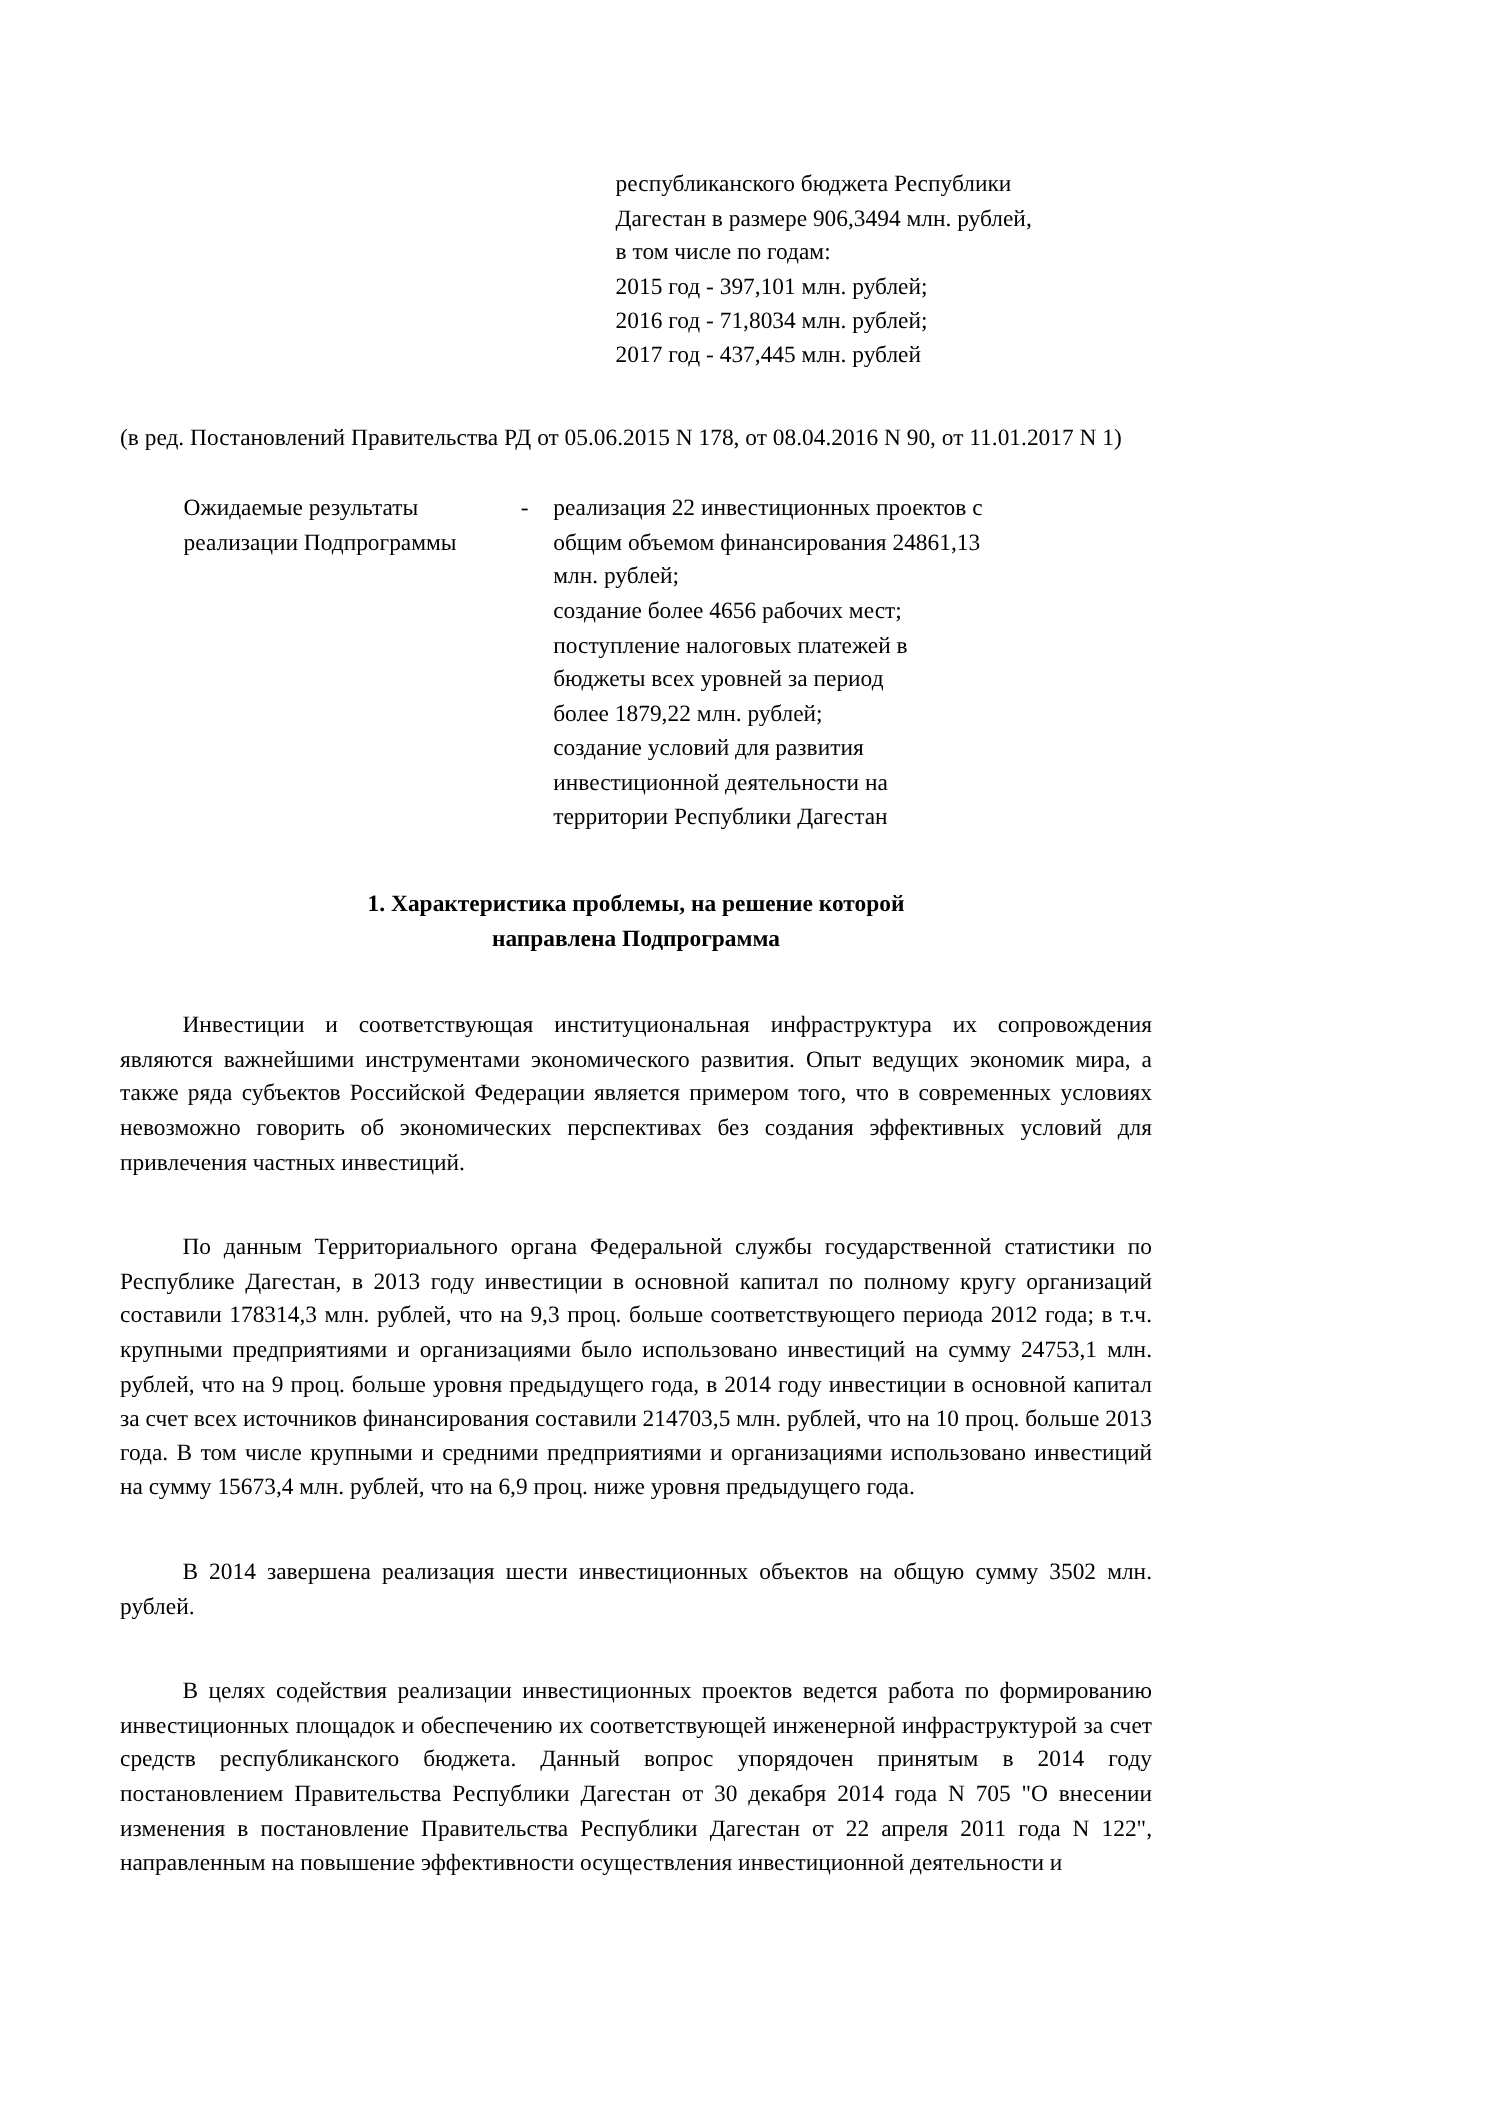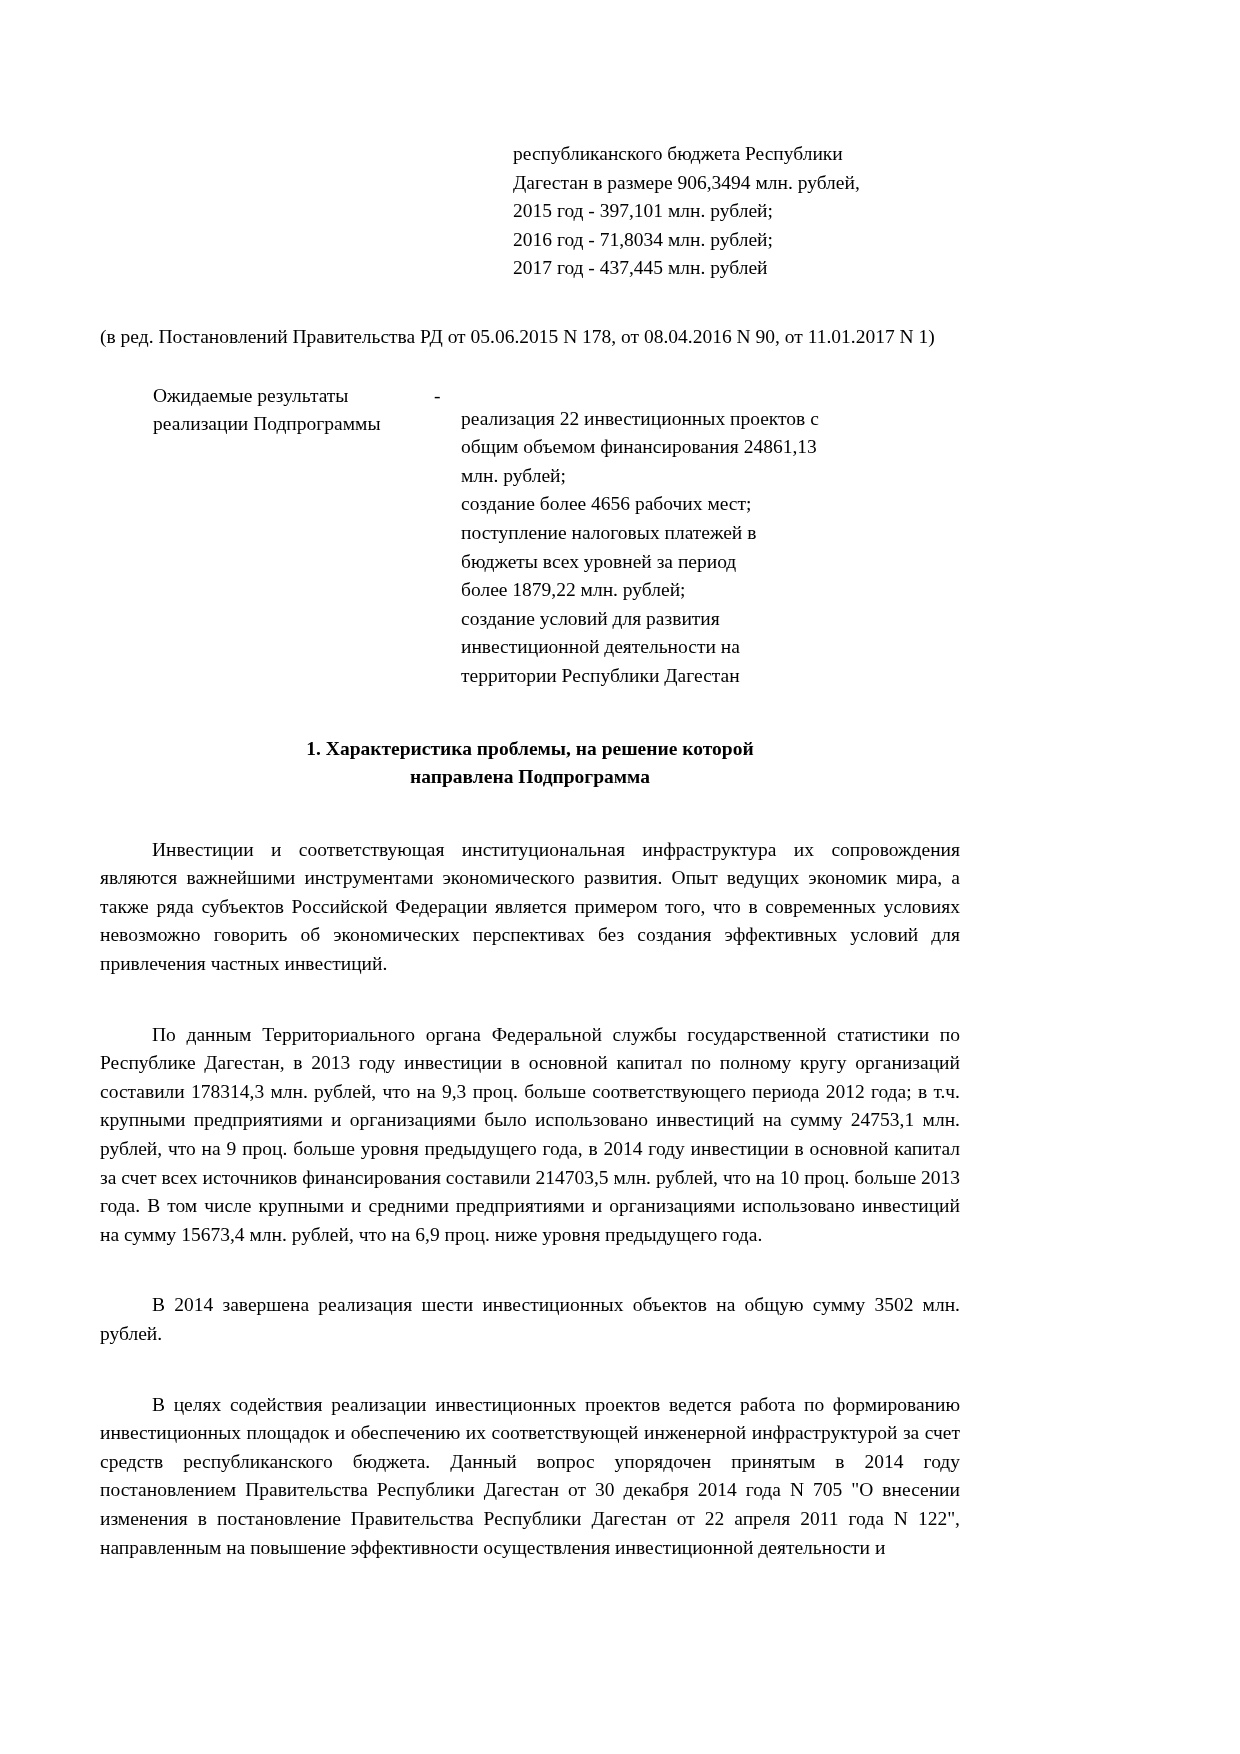--- a/index.html
+++ b/index.html
@@ -61,21 +61,20 @@
     padding-left: 53px;
     box-sizing: border-box;
   }
   .def-dash {
     width: 27px;
     flex: 0 0 27px;
     text-align: left;
   }
   .def-value {
     flex: 1 1 auto;
-    margin-top: 23px;
   }
   .def-label .ln, .def-value .ln {
     white-space: nowrap;
   }
 
   
   .section-heading {
     margin-top: 44px;
     text-align: center;
     font-size: 19.5px;
@@ -101,20 +100,21 @@
 </style>
 </head>
 <body>
 
 <div class="page">
   <div class="content">
 
     <div class="intro-block">
       <div class="ln">республиканского бюджета Республики</div>
       <div class="ln">Дагестан в размере 906,3494 млн. рублей,</div>
+      <div class="ln">в том числе по годам:</div>
       <div class="ln">2015 год - 397,101 млн. рублей;</div>
       <div class="ln">2016 год - 71,8034 млн. рублей;</div>
       <div class="ln">2017 год - 437,445 млн. рублей</div>
     </div>
 
     <div class="ed-note">(в ред. Постановлений Правительства РД от 05.06.2015 N 178, от 08.04.2016 N 90, от 11.01.2017 N 1)</div>
 
     <div class="def-block">
       <div class="def-label">
         <div class="ln">Ожидаемые результаты</div>

